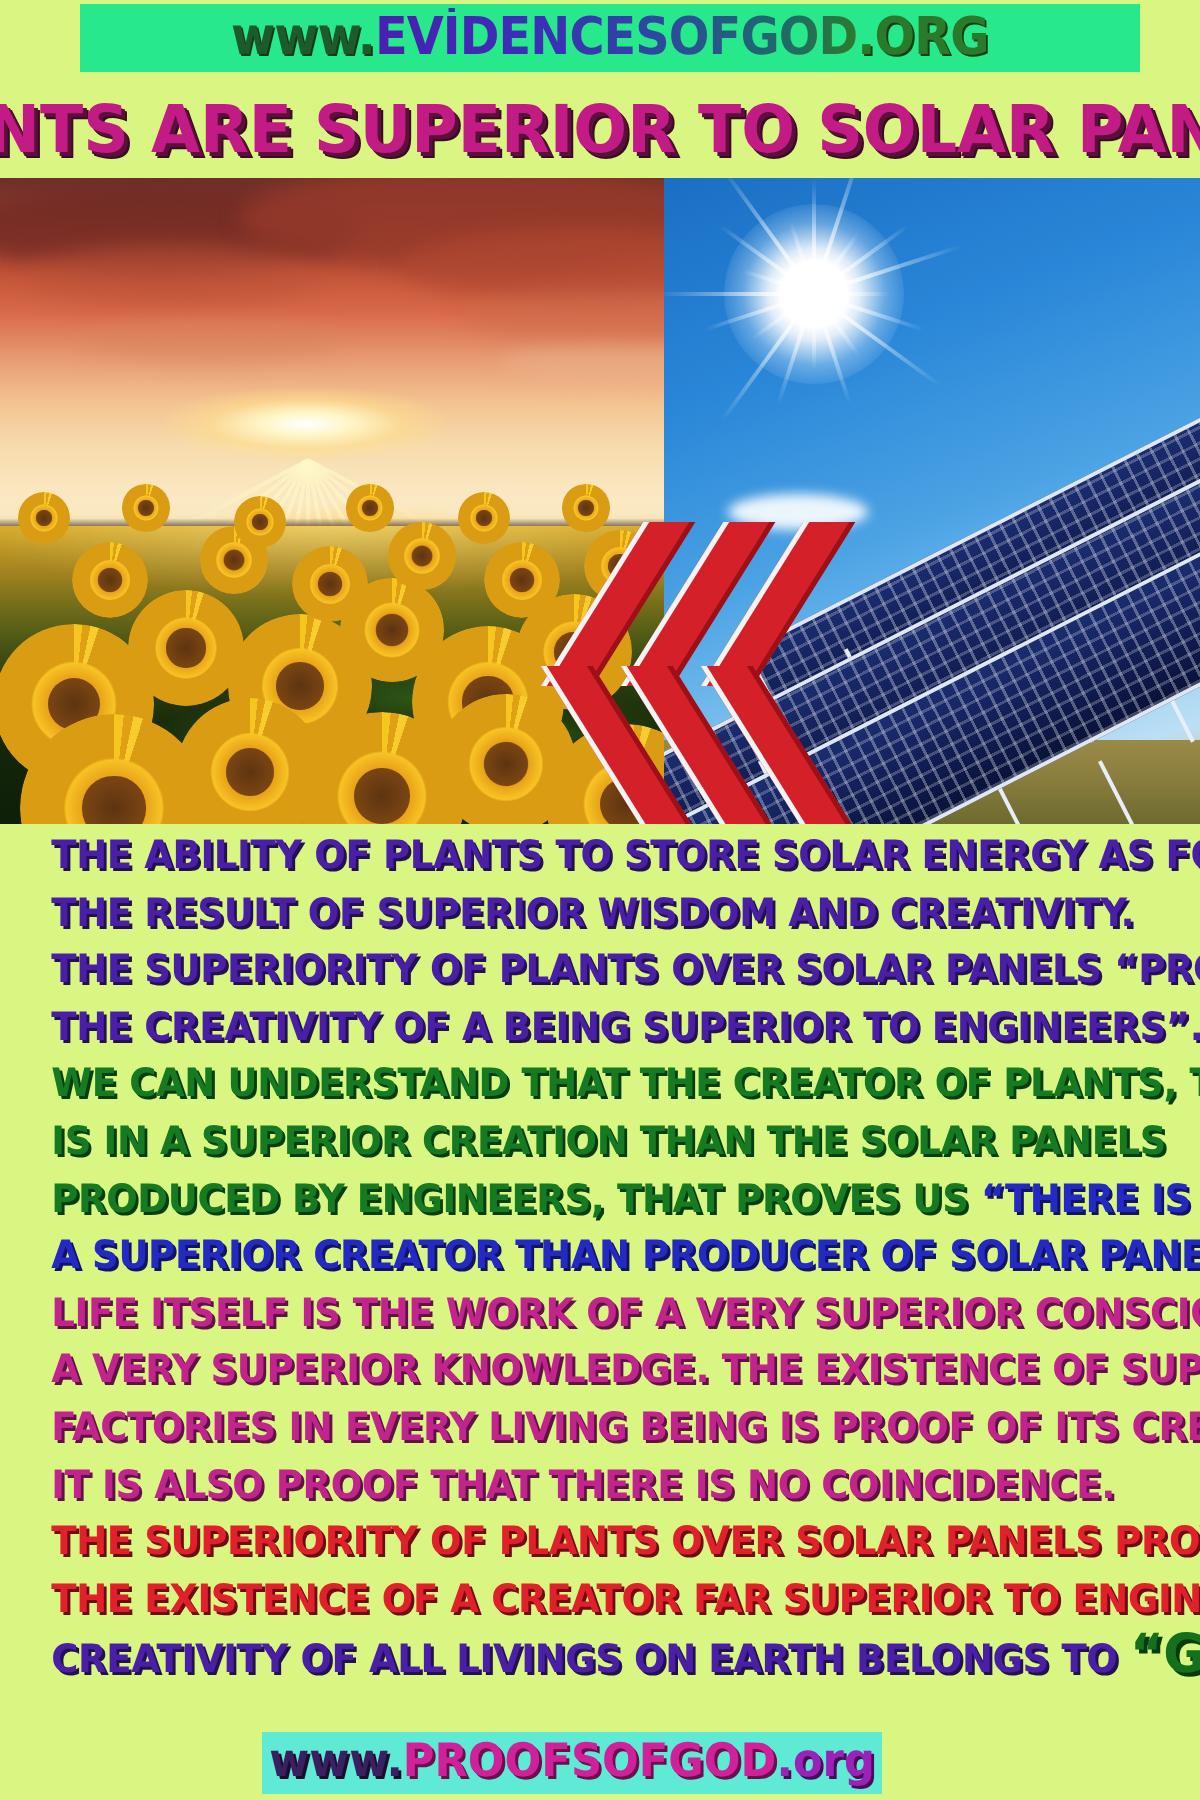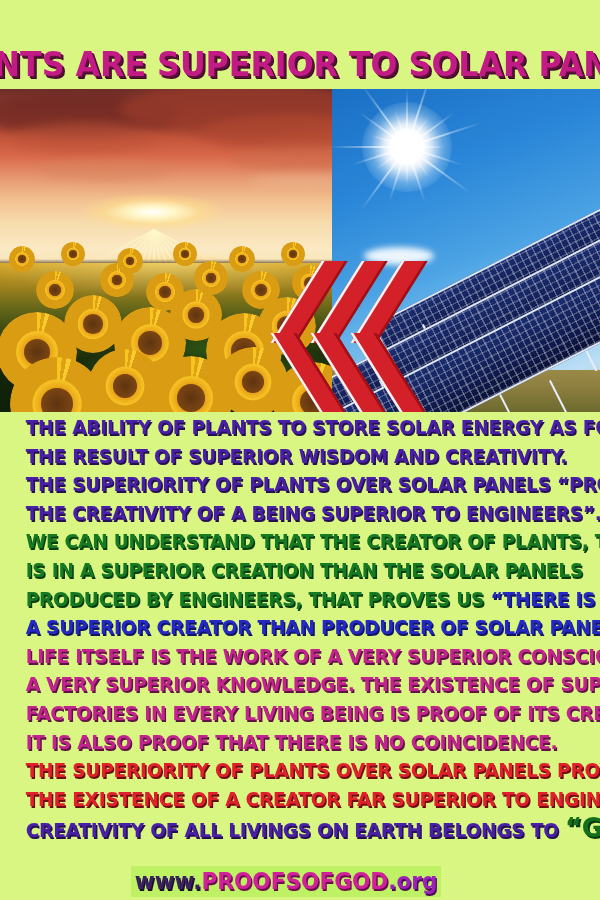--- a/index.html
+++ b/index.html
@@ -131,36 +131,41 @@
   .purple{color:#4a1fa8;text-shadow:1.5px 1.5px 0 #24104f;}
   .dgreen{color:#157a21;text-shadow:1.5px 1.5px 0 #083d10;}
   .blue{color:#2429c4;text-shadow:1.5px 1.5px 0 #101463;}
   .magenta{color:#c2248e;text-shadow:1.5px 1.5px 0 #611245;}
   .red{color:#e0202a;text-shadow:1.5px 1.5px 0 #6d0c12;}
   .god{font-size:27px;color:#14701c;text-shadow:2px 2px 0 #073a0c;}
 
   
   .foot-banner{
     position:absolute;left:131px;top:866px;width:310px;height:31px;
-    background:#bef264;display:flex;align-items:center;justify-content:center;
+    background:#5eead4;display:flex;align-items:center;justify-content:center;
   }
   .url-foot{
     font-family:"DejaVu Sans", sans-serif;
     font-size:23px;font-weight:bold;white-space:nowrap;line-height:1;
     transform:scaleX(0.94);
   }
   .url-foot .w{color:#3a2060;text-shadow:1.5px 1.5px 0 #1a0e30;}
   .url-foot .mid{color:#d0219a;text-shadow:1.5px 1.5px 0 #6b0d4e;}
   .url-foot .org{color:#9b21b8;text-shadow:1.5px 1.5px 0 #4a0a58;}
 </style>
 </head>
 <body>
 
 <div class="poster">
 
+  <div class="top-banner">
+    <div class="url-top">
+      <span class="w">www.</span><span class="mid">EVİDENCESOFGOD</span><span class="org">.ORG</span>
+    </div>
+  </div>
 
   <div class="title">PLANTS  ARE SUPERIOR TO SOLAR PANELS</div>
 
   <div class="images">
 
     <div class="img-left">
       <div class="sky">
         <div class="cloud c1"></div>
           <div class="cloud c2"></div>
           <div class="cloud c3"></div>

